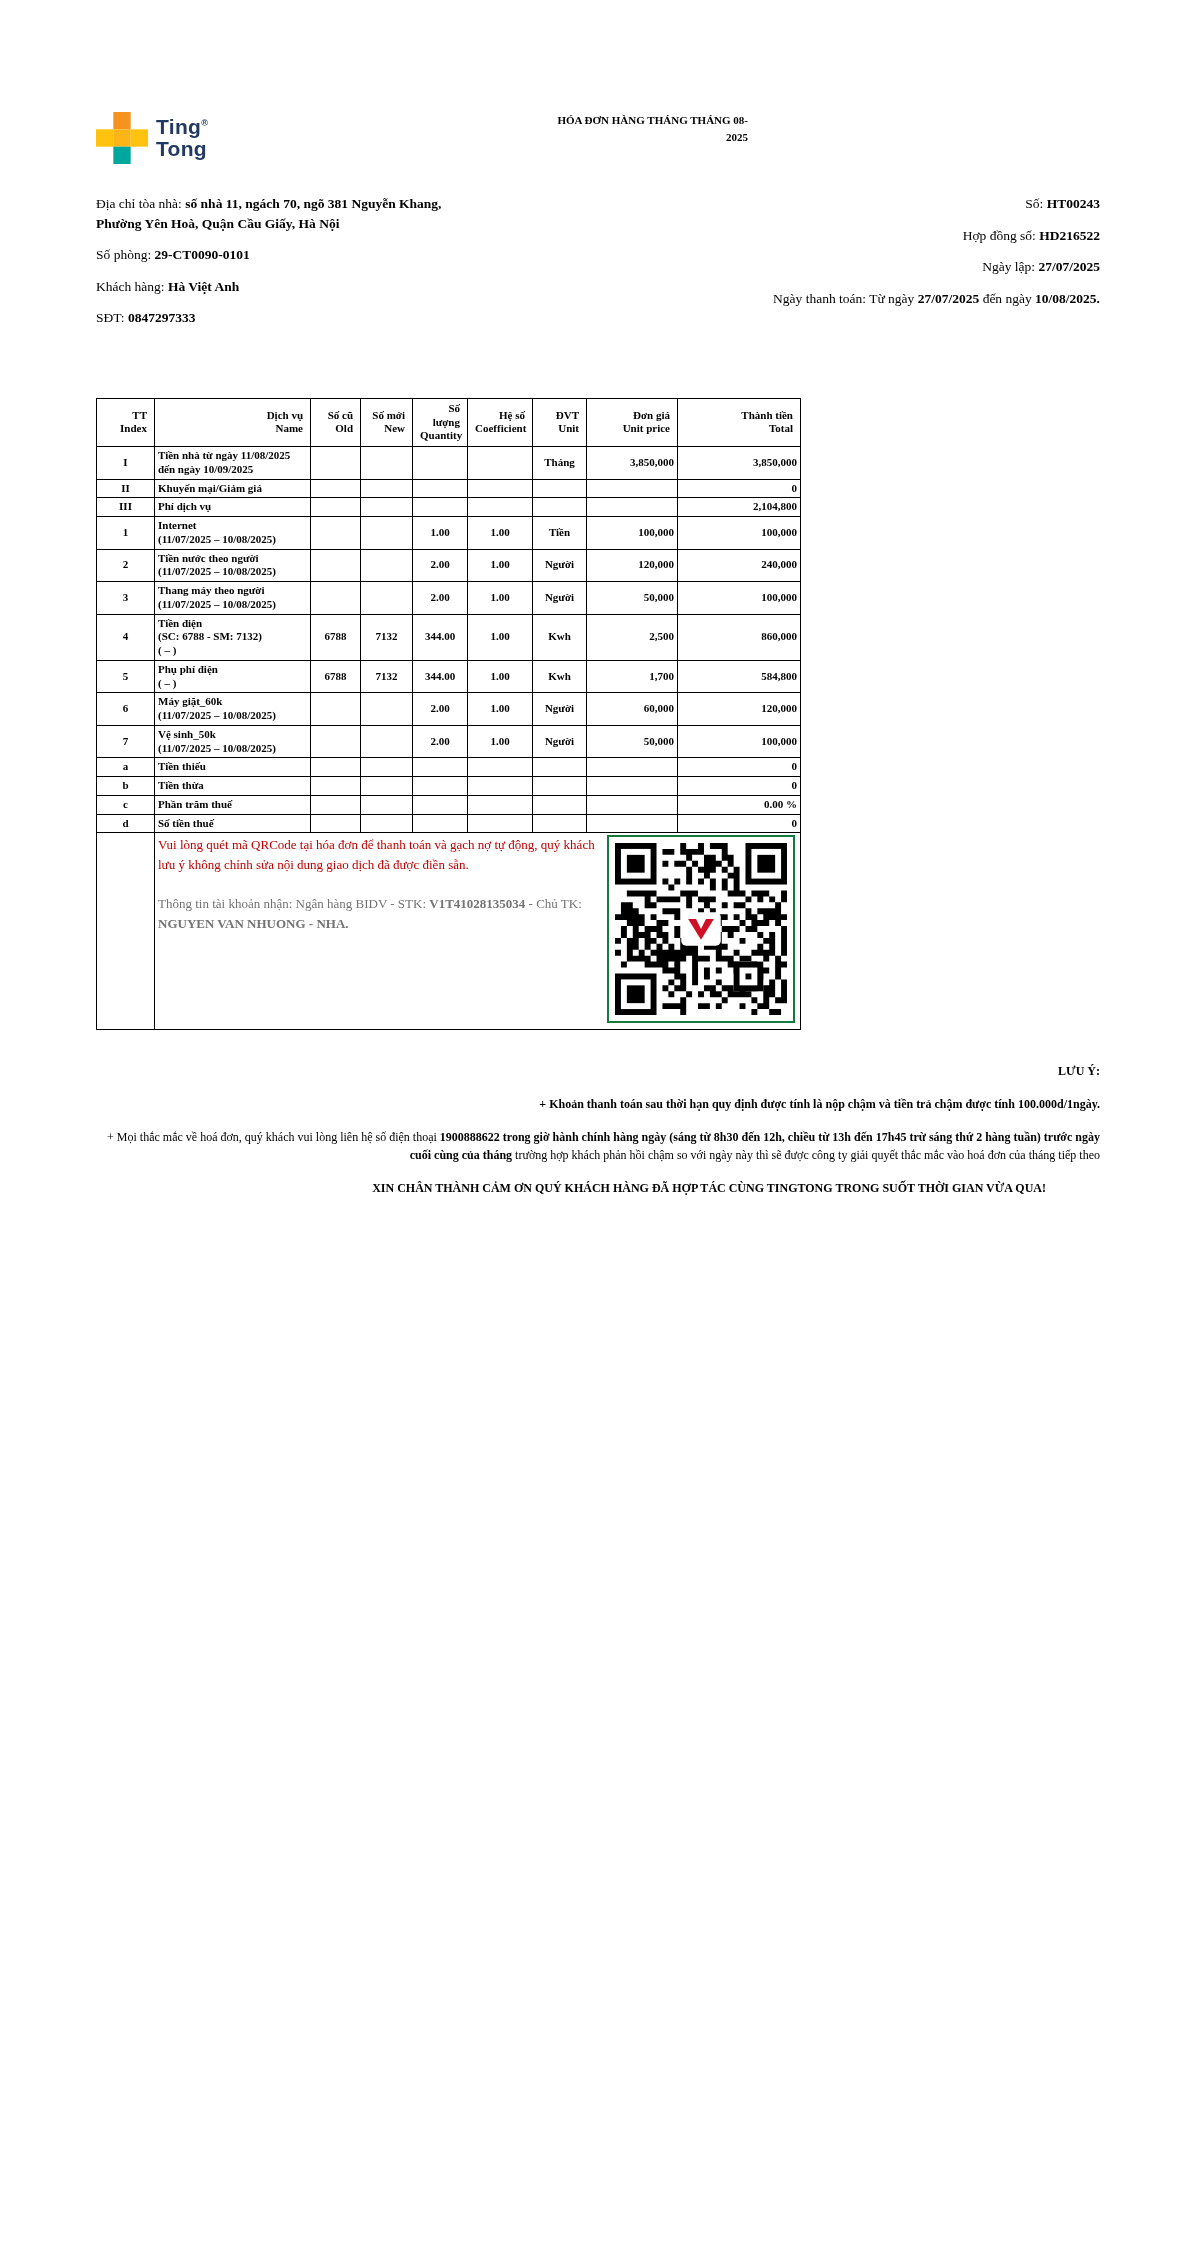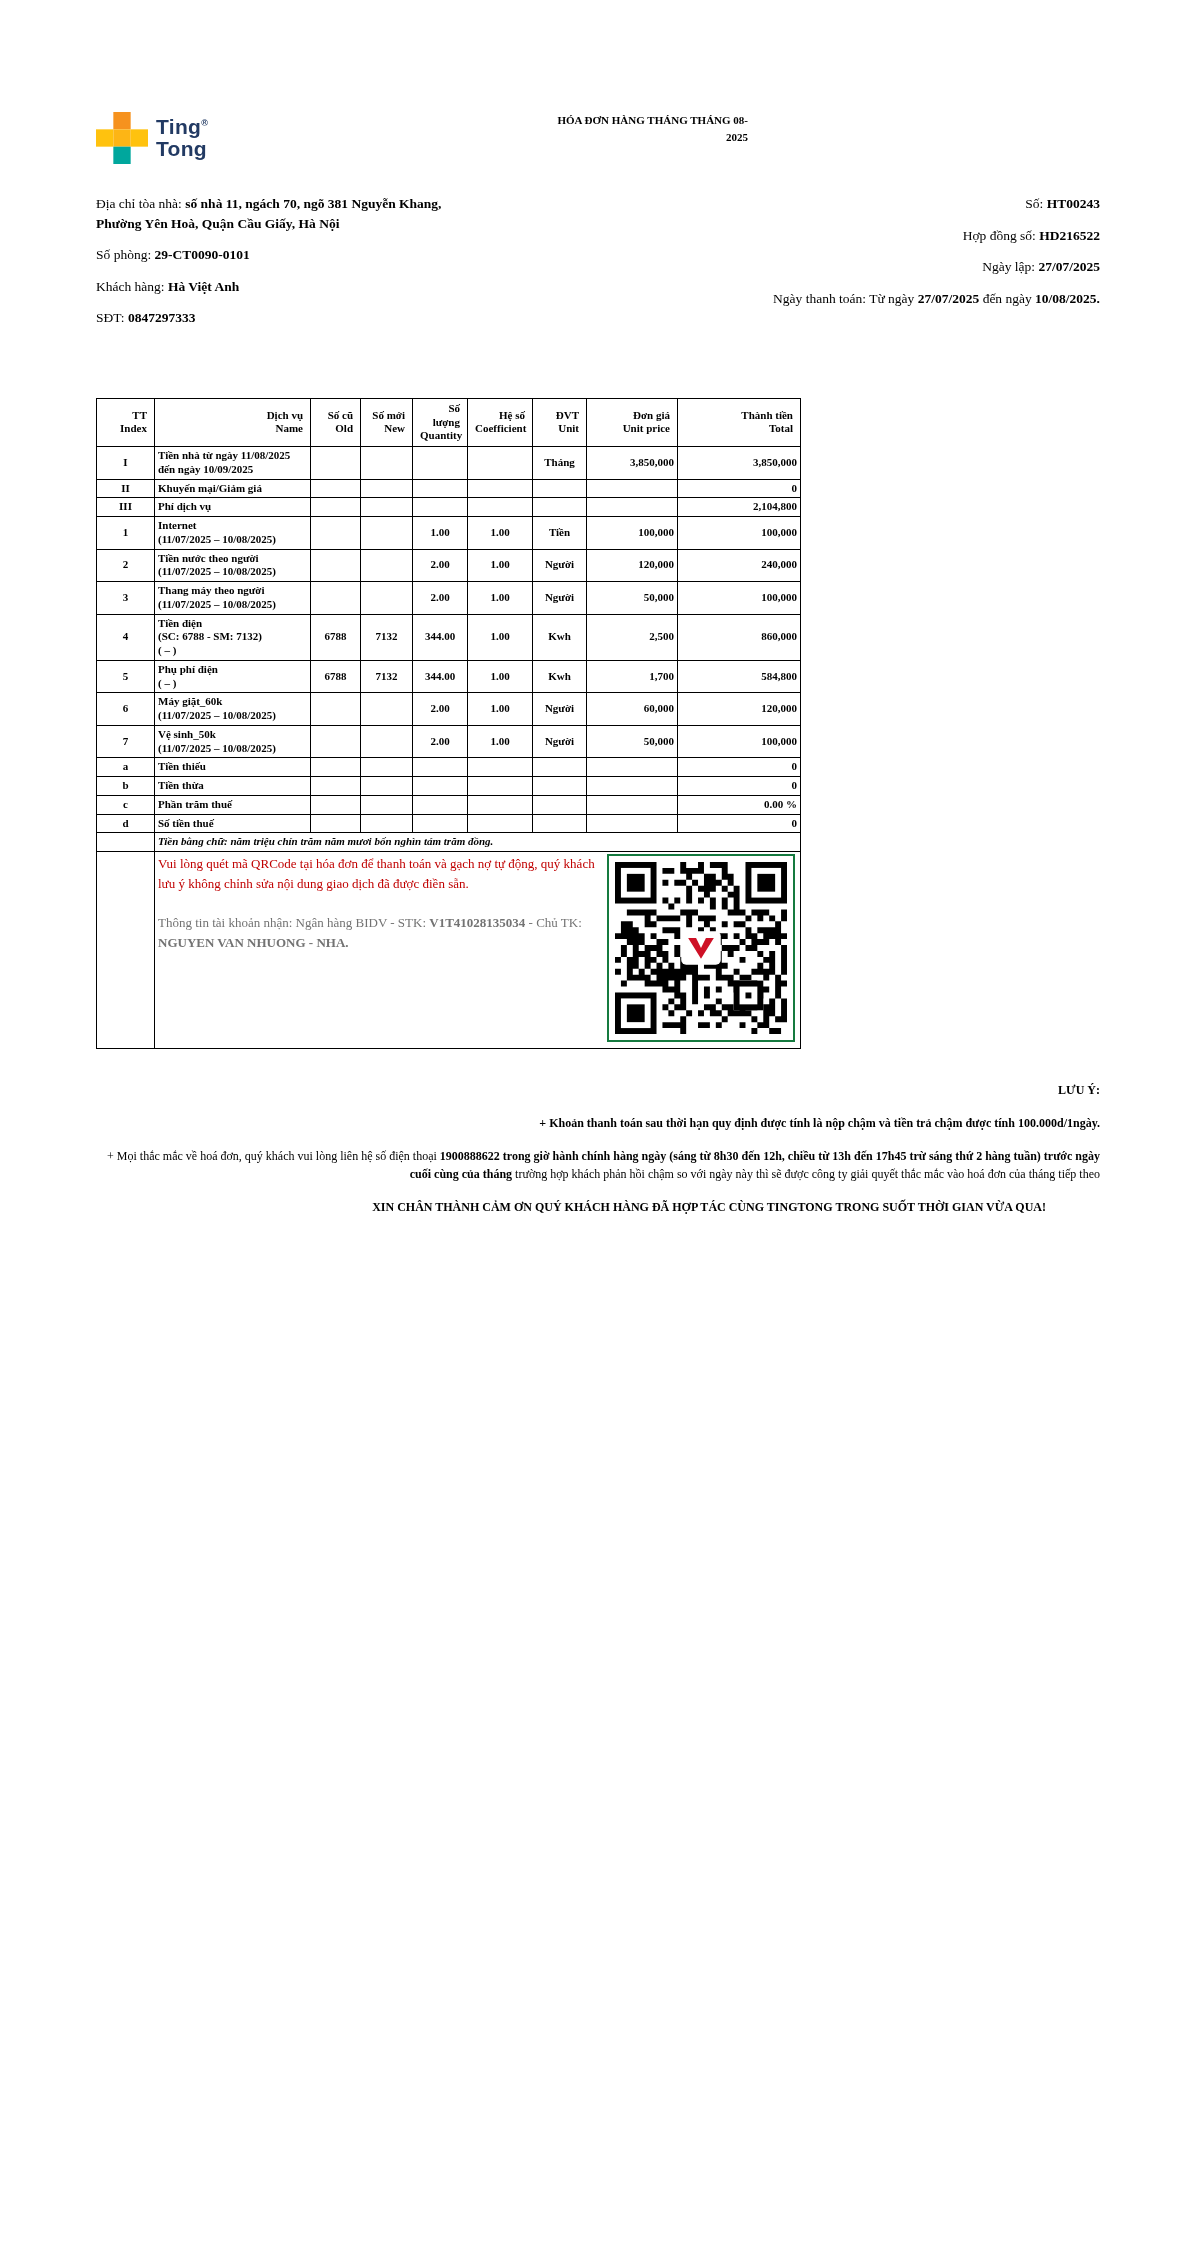--- a/index.html
+++ b/index.html
@@ -330,24 +330,20 @@
         <td class="cn">
             <div>Số tiền thuế</div>
           </td>
         <td class="cc"></td>
         <td class="cc"></td>
         <td class="cc"></td>
         <td class="cc"></td>
         <td class="cc"></td>
         <td class="cr"></td>
         <td class="cr">0</td>
-      </tr>
-      <tr>
-        <td class="ci"></td>
-        <td class="cw" colspan="8"><span class="wi">Tiền bằng chữ: </span><span class="wb">năm triệu chín trăm năm mươi bốn nghìn tám trăm đồng.</span></td>
       </tr>
       <tr>
         <td class="ci"></td>
         <td class="qr-cell" colspan="8">
           <div class="qr-flex">
             <div class="pay-text">
               <p class="pay-red">Vui lòng quét mã QRCode tại hóa đơn để thanh toán và gạch nợ tự động, quý khách lưu ý không chỉnh sửa nội dung giao dịch đã được điền sẵn.</p>
               <p class="pay-bank"><span>Thông tin tài khoản nhận: Ngân hàng BIDV - STK: </span><b>V1T41028135034</b><span> - Chủ TK: </span><b>NGUYEN VAN NHUONG - NHA.</b></p>
             </div>
             <div class="qr-box">

